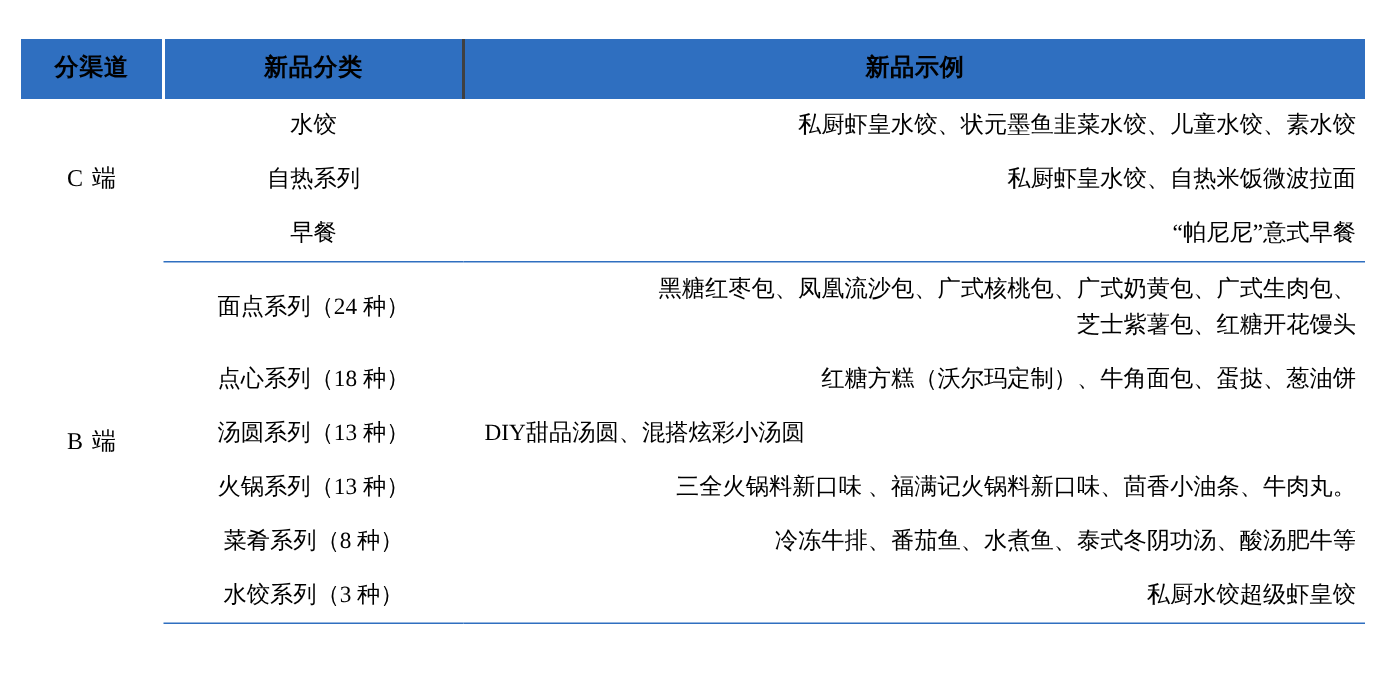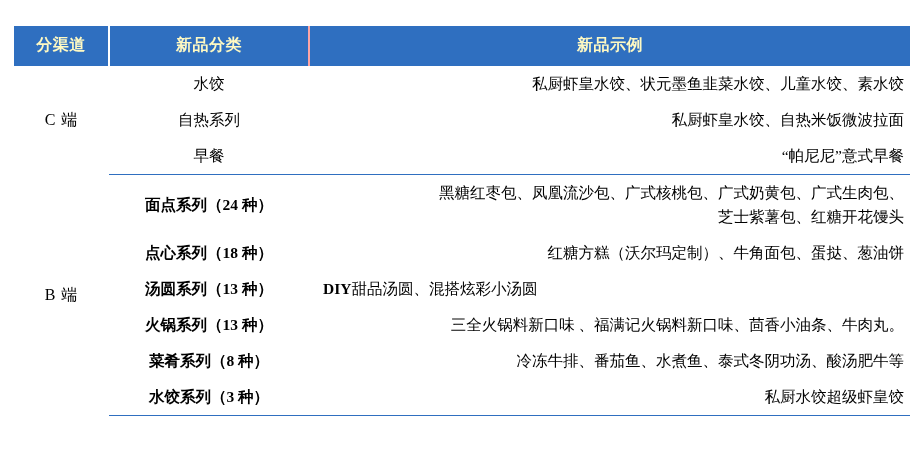--- a/index.html
+++ b/index.html
@@ -26,33 +26,33 @@
     border-collapse: collapse;
     table-layout: fixed;
     margin-top: 26px;
   }
   table.product-table col.col-channel { width: 95px; }
   table.product-table col.col-category { width: 200px; }
   table.product-table col.col-examples { width: 601px; }
 
   thead th {
     background: #2f6fc0;
-    color: #fef9c3;
+    color: #000000;
     font-weight: bold;
     font-size: 16px;
     text-align: center;
     padding: 9px 4px 10px 4px;
     letter-spacing: 0.5px;
     border: none;
   }
   thead th.th-channel {
     border-right: 2px solid #ffffff;
   }
   thead th.th-category {
-    border-right: 2px solid #fca5a5;
+    border-right: 2px solid #404040;
   }
 
   tbody td {
     font-size: 15.5px;
     line-height: 1.55;
     padding: 6px 4px;
     vertical-align: middle;
     border: none;
   }
   td.channel-cell {
@@ -63,21 +63,21 @@
   }
   td.category-cell {
     text-align: center;
   }
   td.examples-cell {
     text-align: left;
     padding-left: 14px;
     padding-right: 6px;
   }
   .bold {
-    font-weight: bold;
+    font-weight: normal;
   }
   tr.section-end td {
     border-bottom: 1.5px solid #2f6fc0;
   }
   tr.last-row td {
     border-bottom: 1.5px solid #2f6fc0;
   }
   .examples-line {
     display: block;
     text-align: right;

